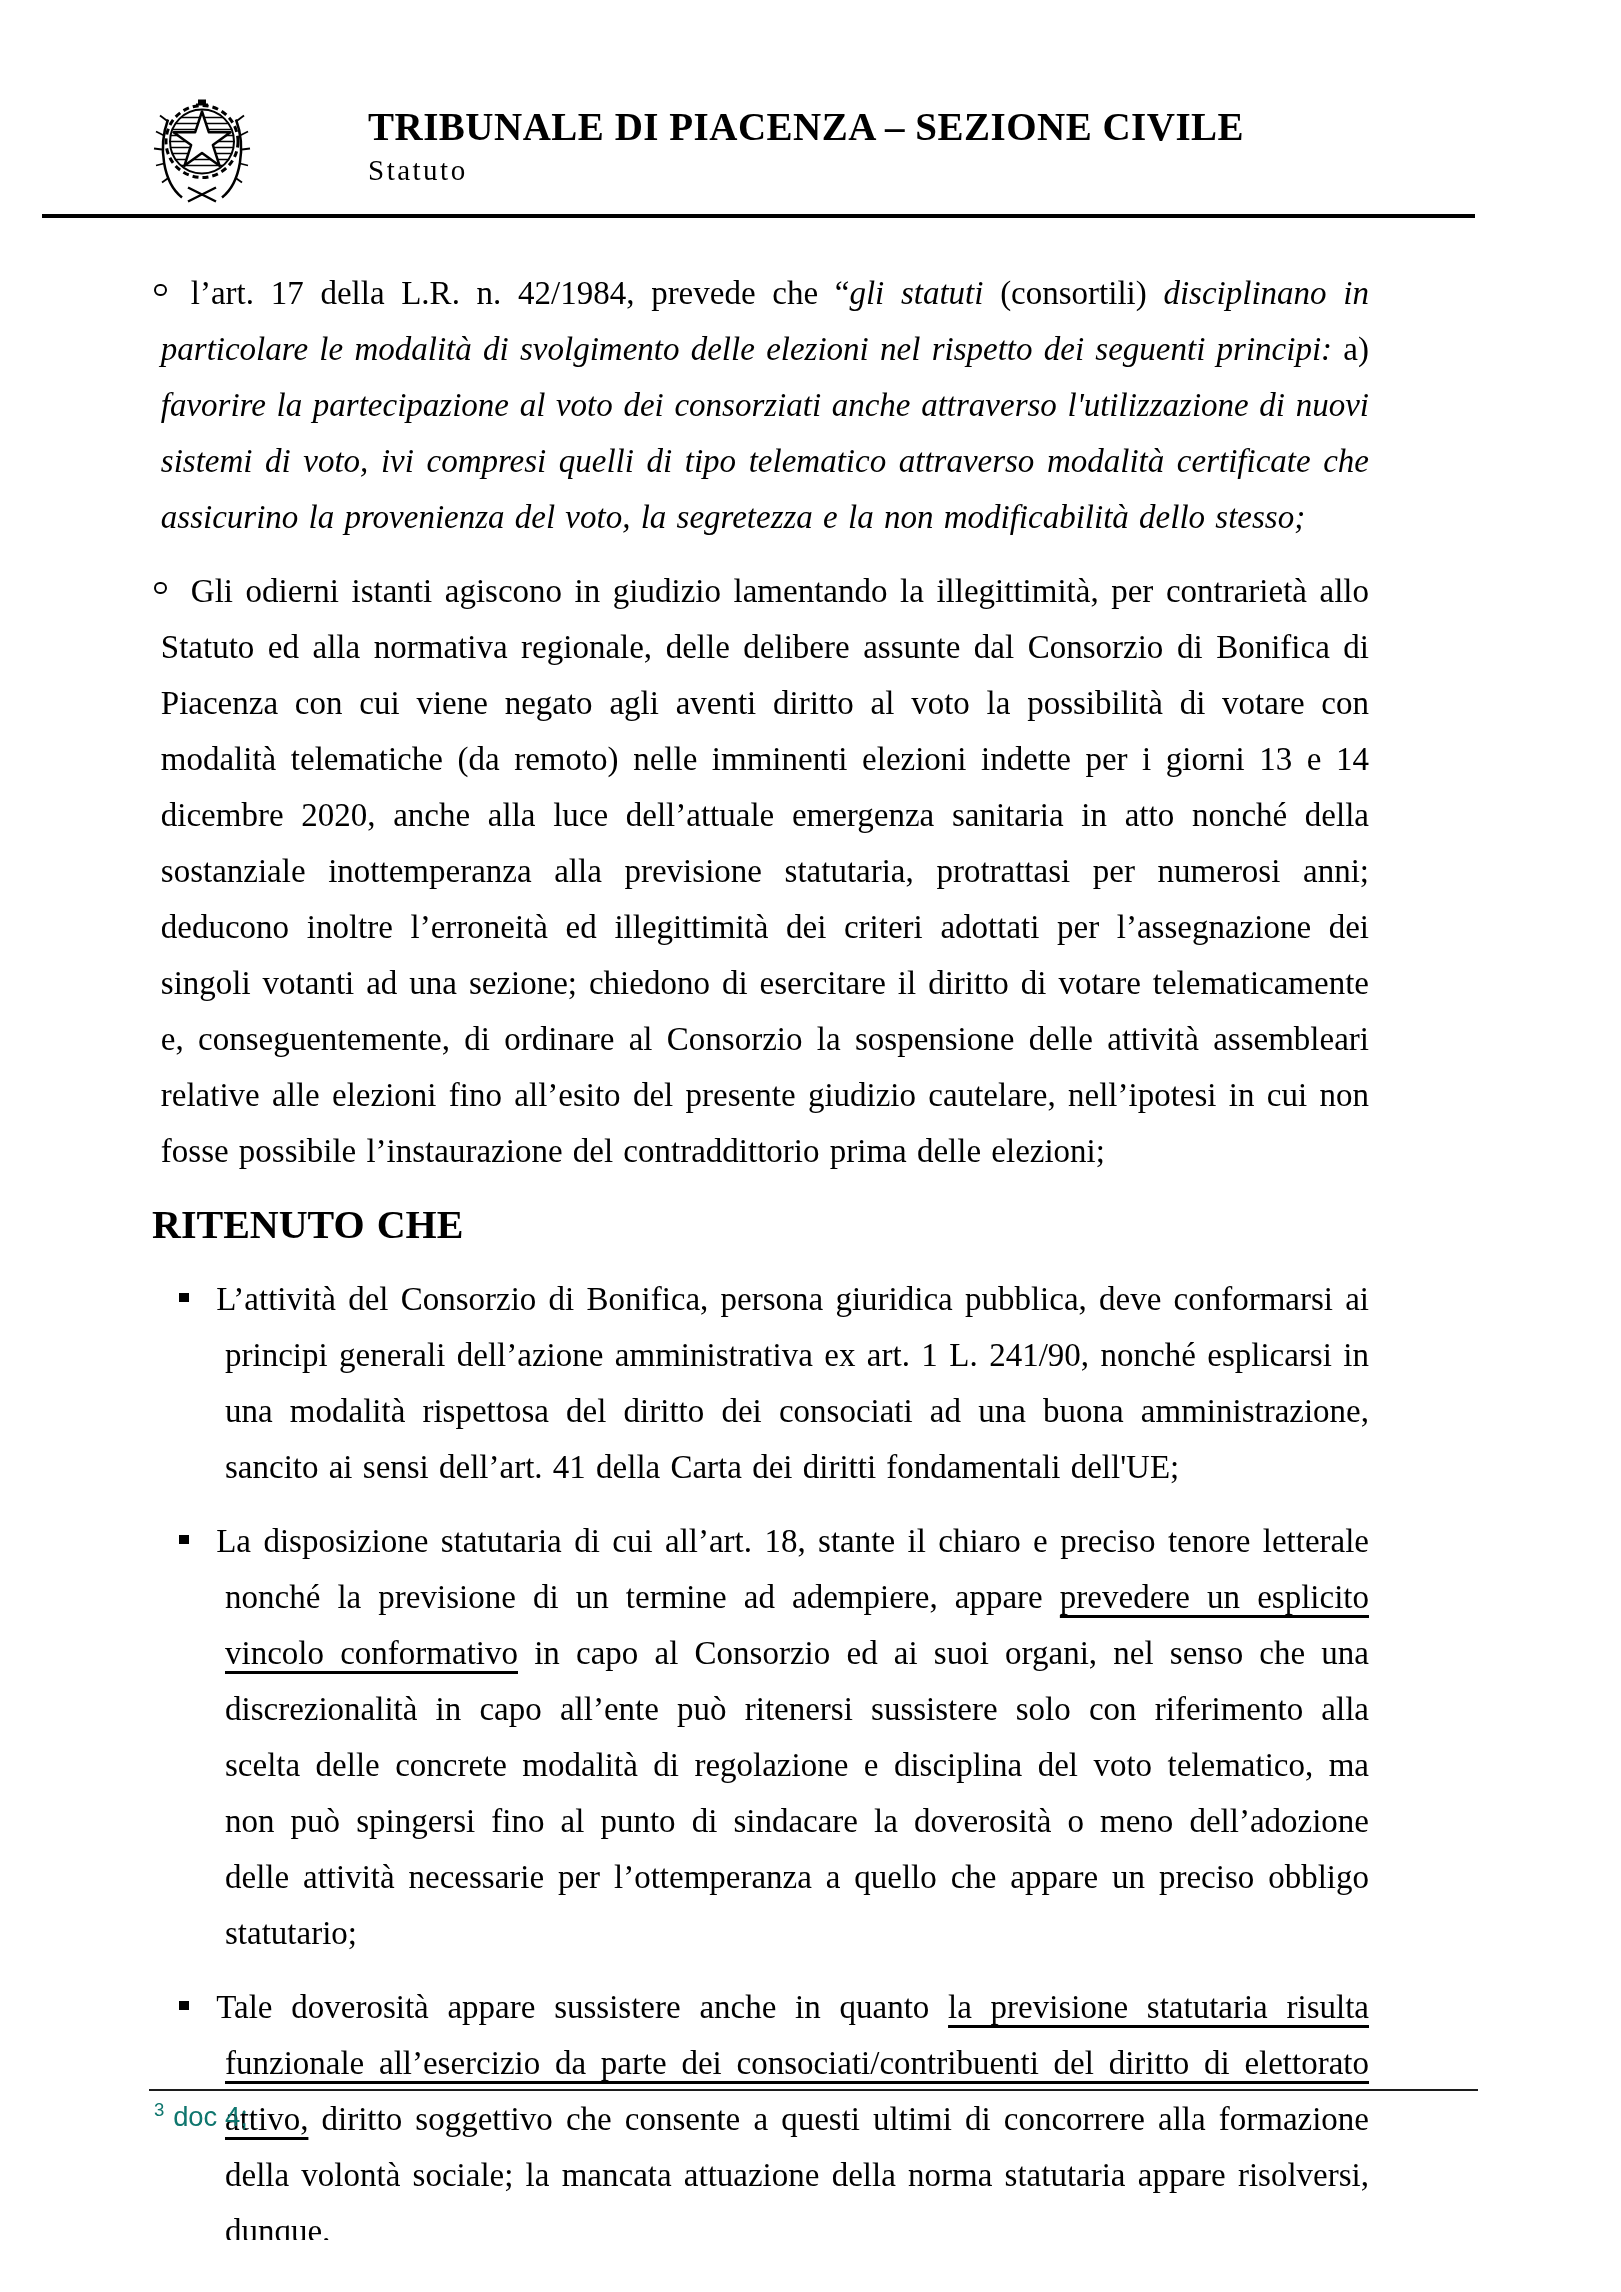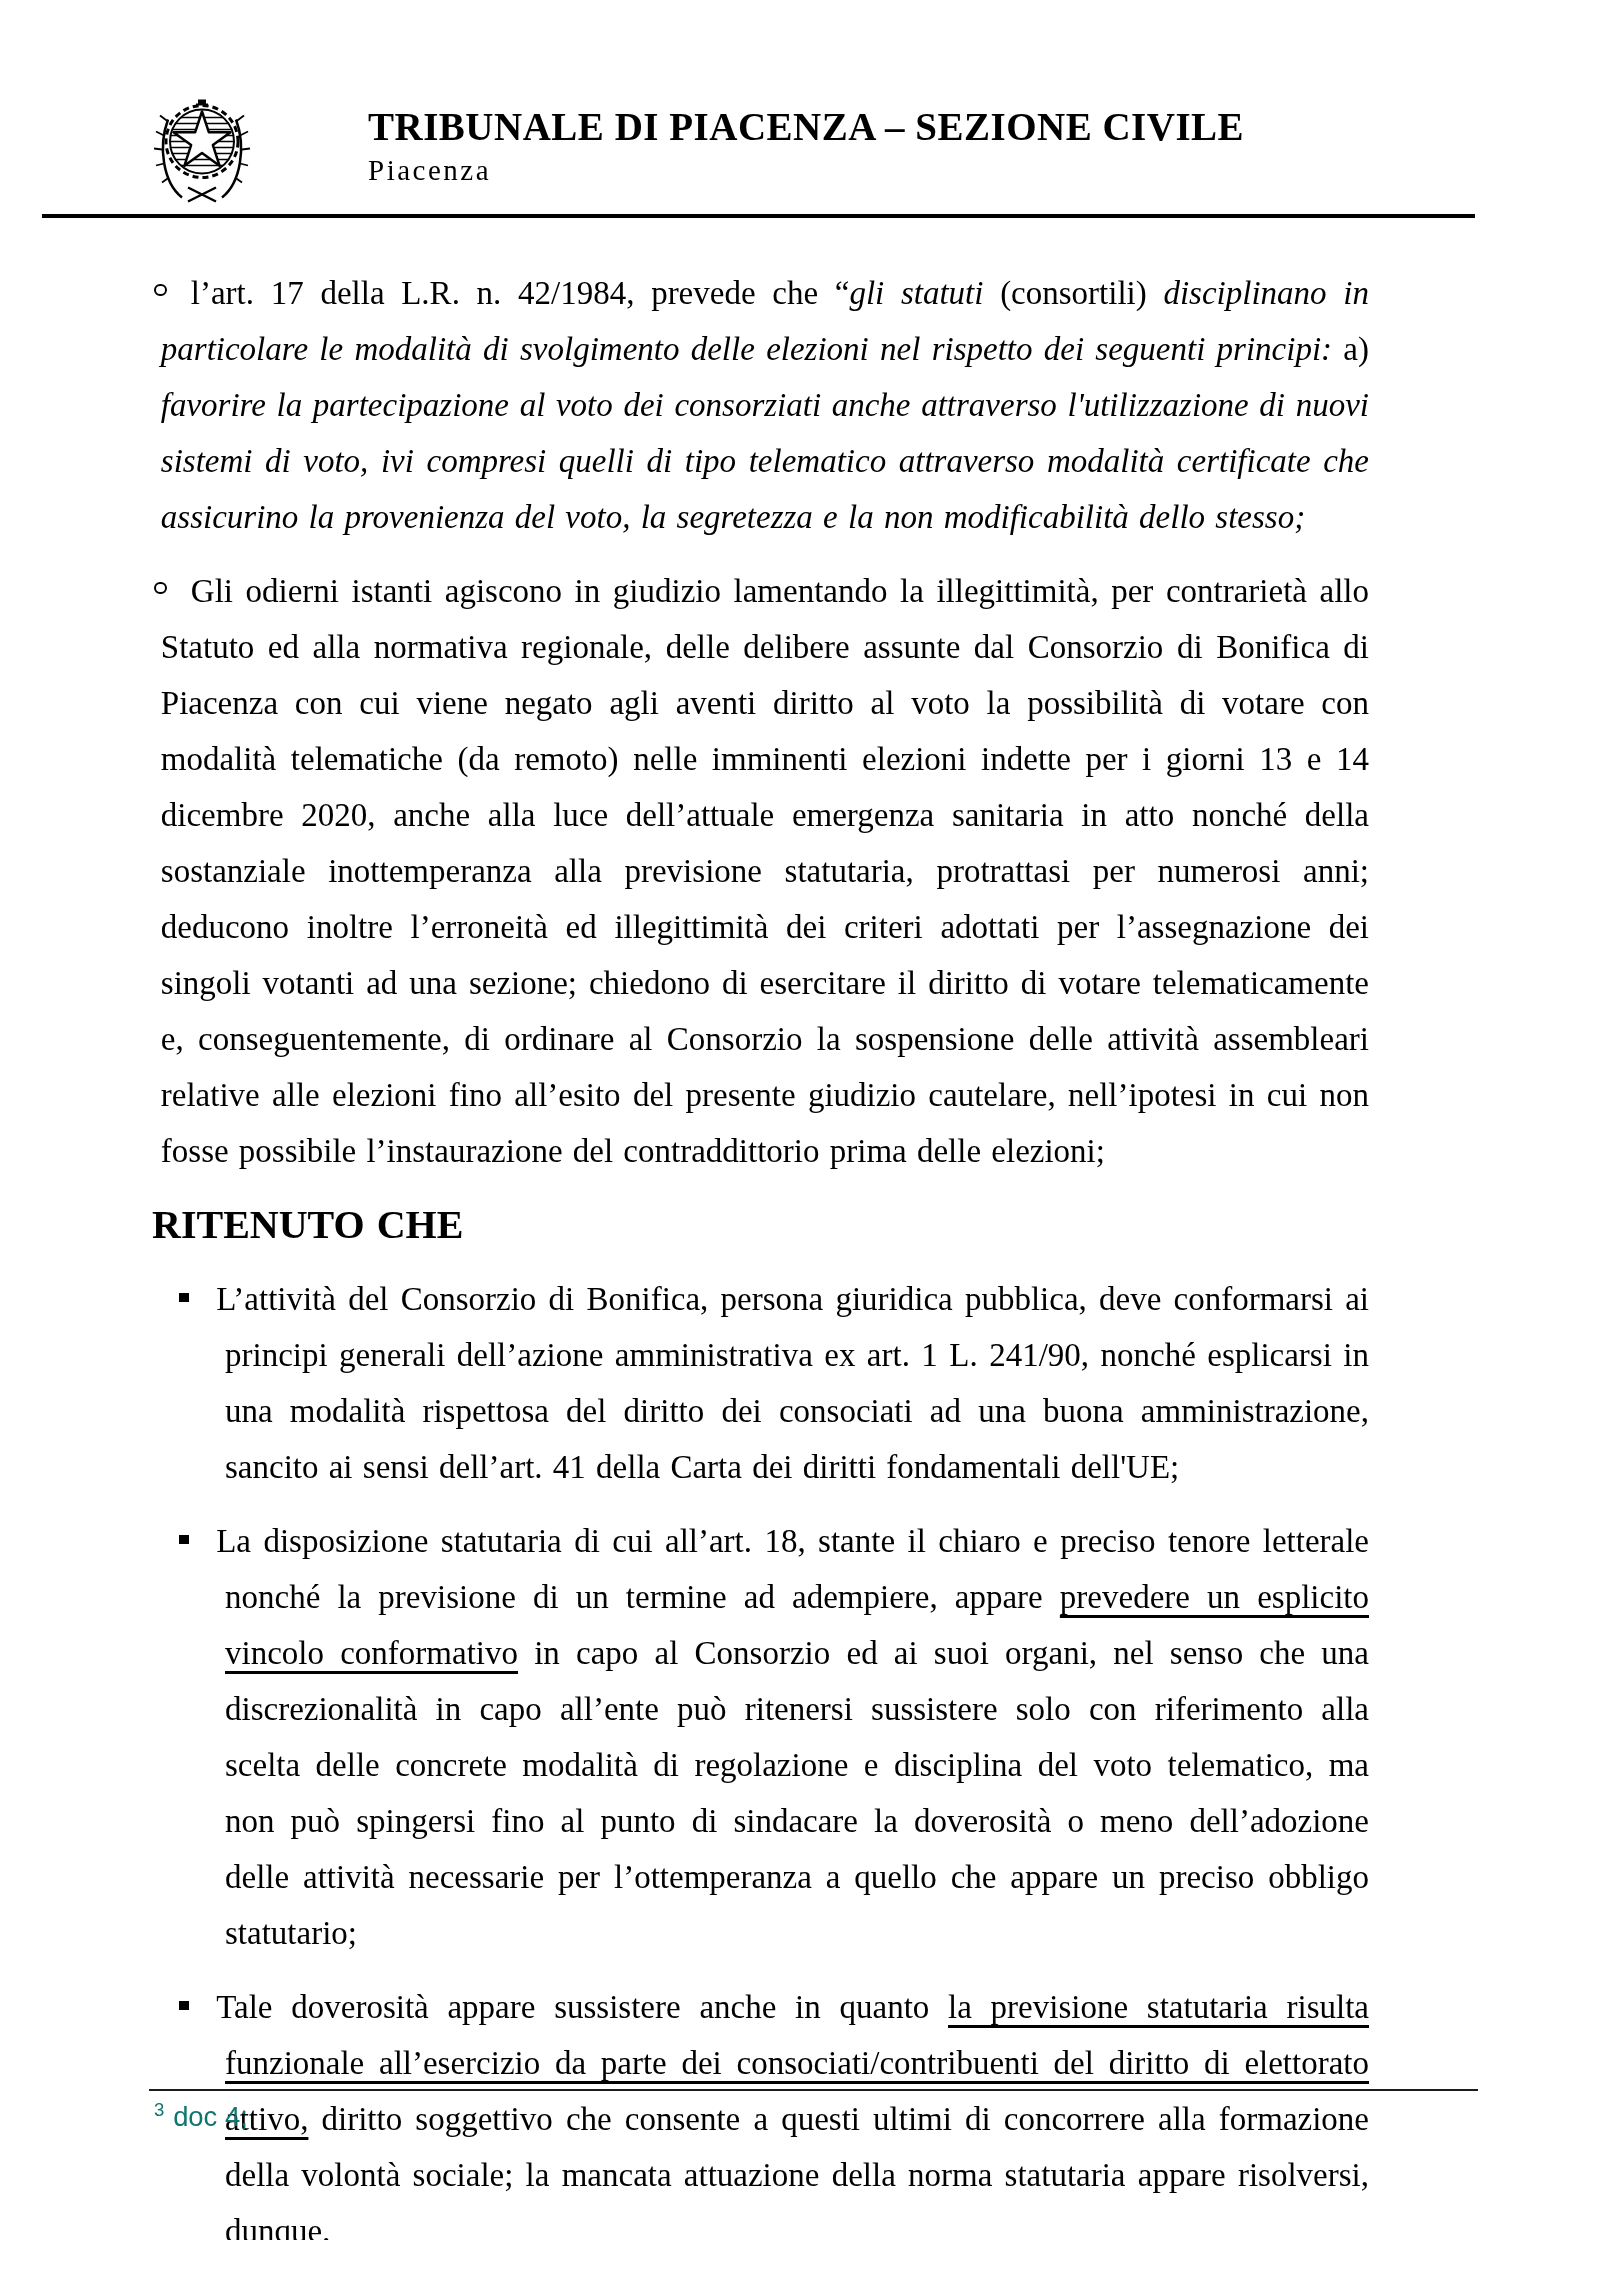--- a/index.html
+++ b/index.html
@@ -157,21 +157,21 @@
       <line x1="90" y1="58" x2="98" y2="57"></line>
       <line x1="88" y1="72" x2="96" y2="74"></line>
       <line x1="83" y1="86" x2="90" y2="91"></line>
     </g>
 
     <path d="M36,96 L64,110 M64,96 L36,110" stroke-width="2.5"></path>
   </svg>
 
   <div class="header-text">
     <div class="doc-title">TRIBUNALE DI PIACENZA – SEZIONE CIVILE</div>
-    <div class="doc-subtitle">Piacenza</div>
+    <div class="doc-subtitle">Statuto</div>
   </div>
   <div class="header-rule"></div>
 
   <div class="body-text">
 
     <div class="li l1">
       <span class="bullet-circle"></span>
       <span><span>l’art. 17 della L.R. n. 42/1984, prevede che “</span><span class="it">gli statuti</span><span> (consortili) </span><span class="it">disciplinano in particolare le modalità di svolgimento delle elezioni nel rispetto dei seguenti principi:</span><span> a) </span><span class="it">favorire la partecipazione al voto dei consorziati anche attraverso l'utilizzazione di nuovi sistemi di voto, ivi compresi quelli di tipo telematico attraverso modalità certificate che assicurino la provenienza del voto, la segretezza e la non modificabilità dello stesso;</span></span>
     </div>
 

